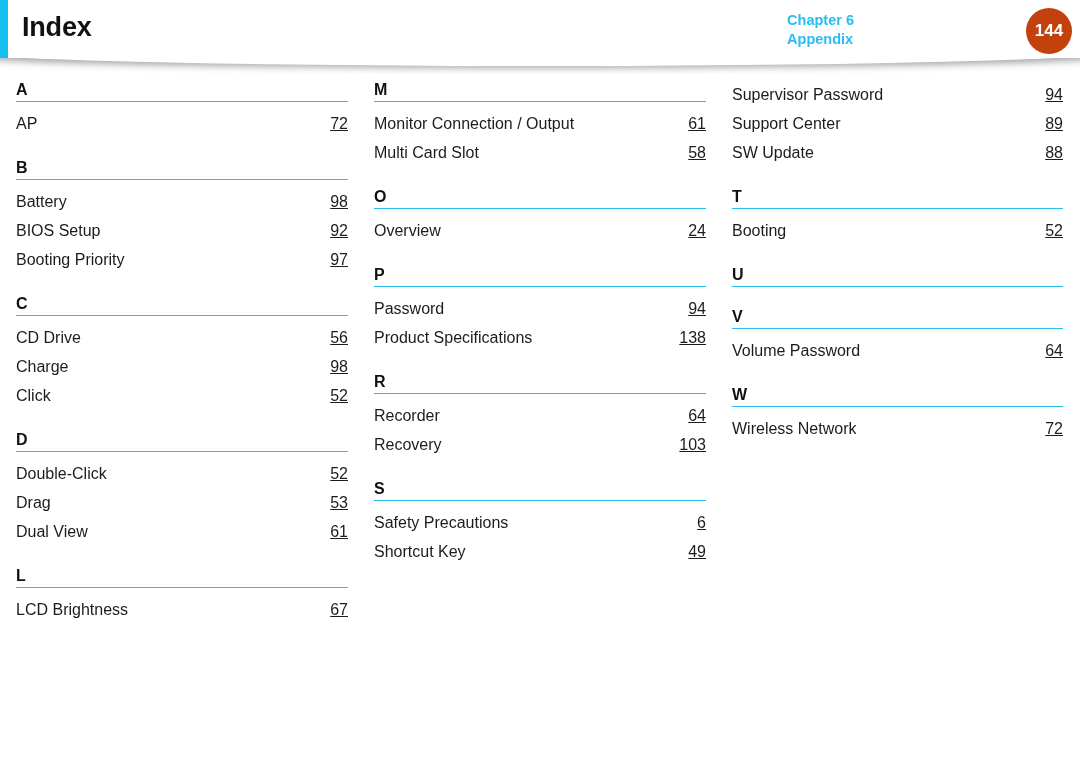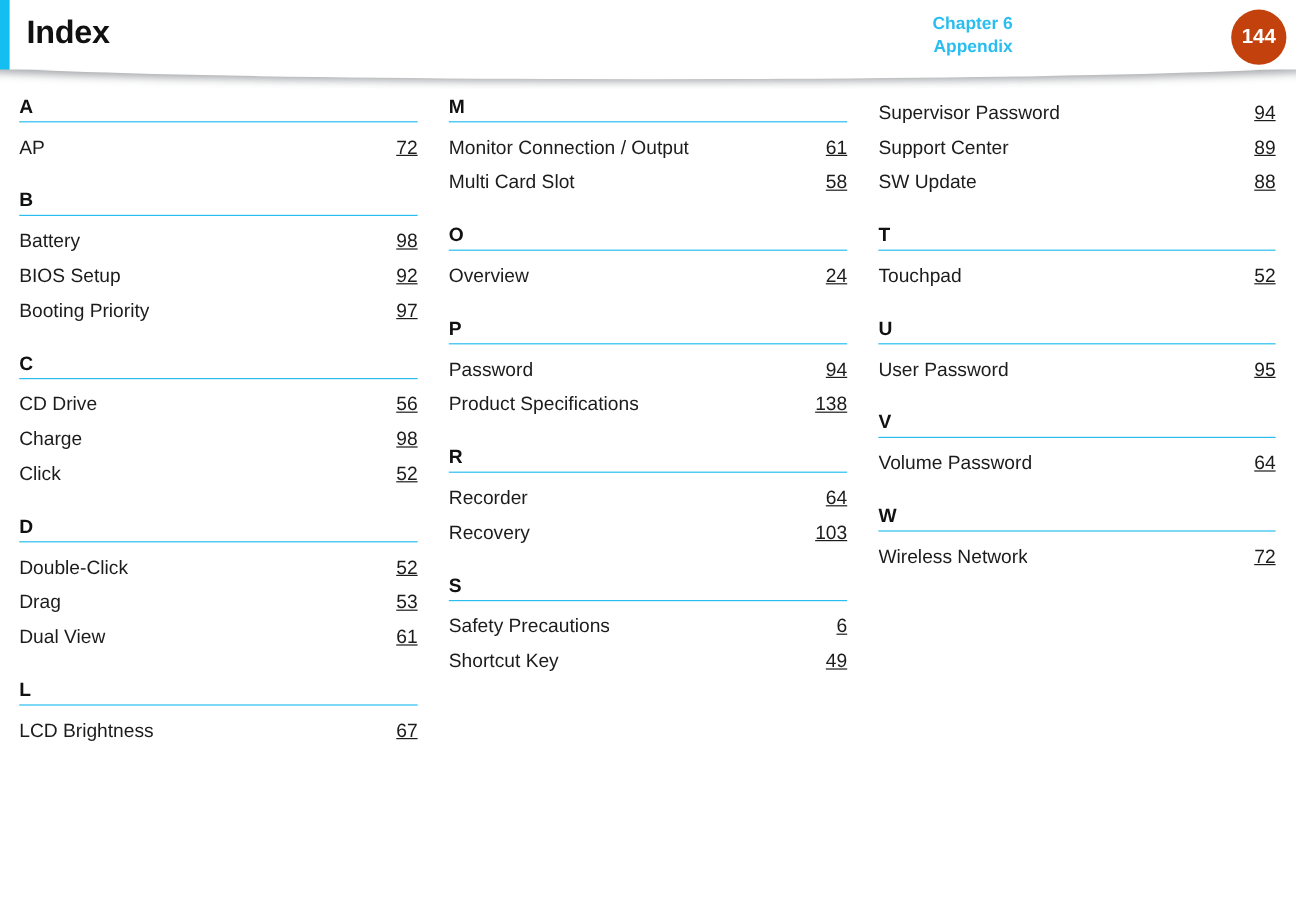--- a/index.html
+++ b/index.html
@@ -35,23 +35,23 @@
     position: absolute;
     left: 22px;
     top: 12px;
     font-size: 27px;
     font-weight: bold;
     color: #111111;
     letter-spacing: -0.2px;
   }
   #chapter-block {
     position: absolute;
-    right: 60px;
+    right: 50px;
     top: 11px;
-    text-align: right;
+    text-align: left;
     line-height: 19px;
   }
   #chapter-block .chapter-line {
     font-size: 14.5px;
     font-weight: bold;
     color: #29BDF0;
     white-space: nowrap;
   }
   #page-badge {
     position: absolute;
@@ -296,31 +296,27 @@
         </div>
         <div class="entry">
           <span class="entry-title">SW Update</span>
           <span class="entry-page">88</span>
         </div>
       </div>
       <div class="section">
         <div class="section-letter">T</div>
         <div class="section-rule" style="border-top-color: rgb(41, 189, 240);"></div>
         <div class="entry">
-          <span class="entry-title">Touchpad</span>
+          <span class="entry-title">Booting</span>
           <span class="entry-page">52</span>
         </div>
       </div>
       <div class="section">
         <div class="section-letter">U</div>
         <div class="section-rule" style="border-top-color: rgb(41, 189, 240);"></div>
-        <div class="entry">
-          <span class="entry-title">User Password</span>
-          <span class="entry-page">95</span>
-        </div>
       </div>
       <div class="section">
         <div class="section-letter">V</div>
         <div class="section-rule" style="border-top-color: rgb(41, 189, 240);"></div>
         <div class="entry">
           <span class="entry-title">Volume Password</span>
           <span class="entry-page">64</span>
         </div>
       </div>
       <div class="section">

